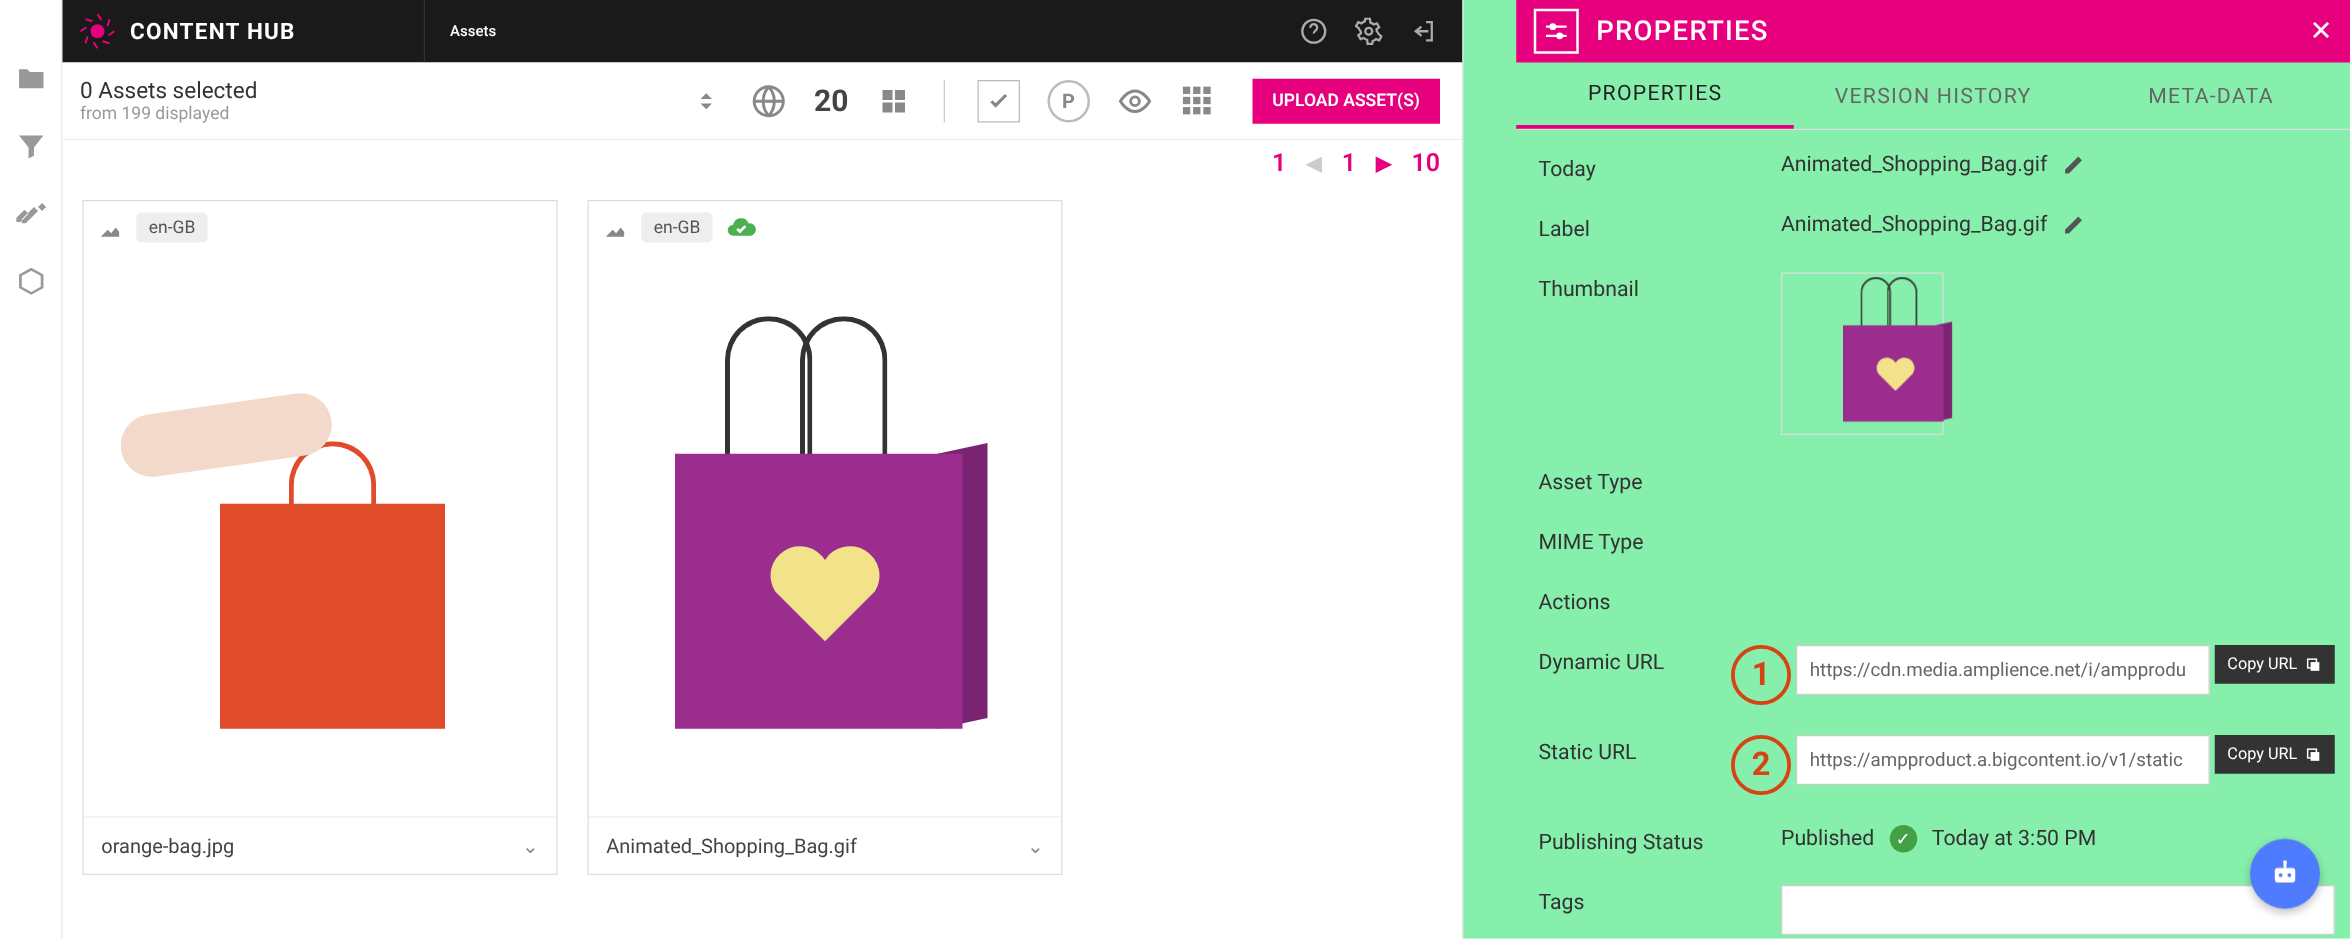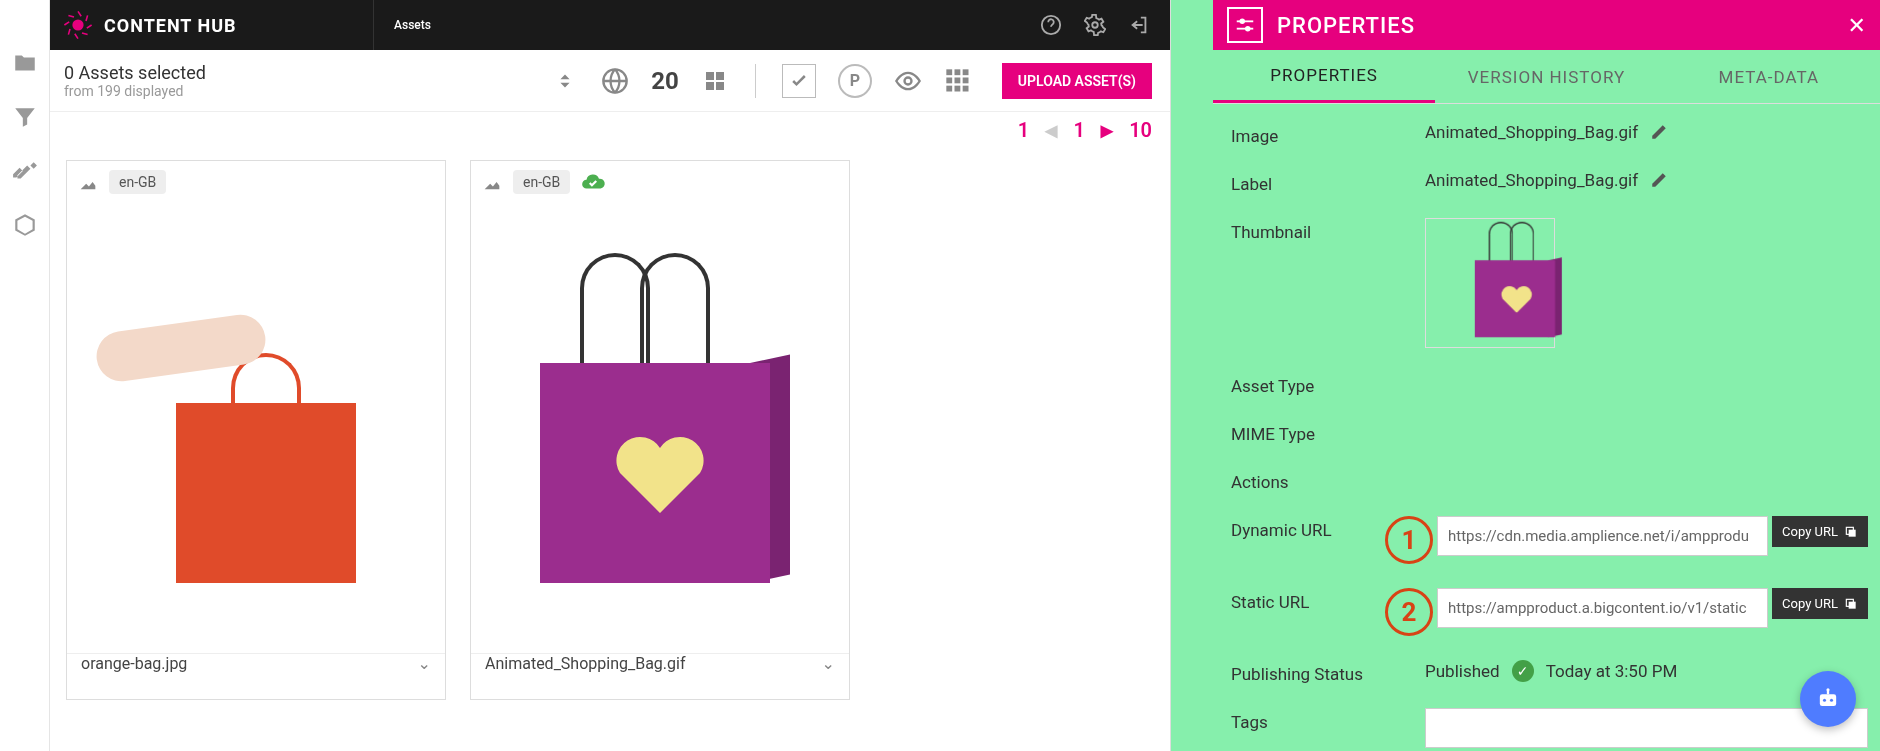--- a/index.html
+++ b/index.html
@@ -4,21 +4,21 @@
 <style>
   * { box-sizing: border-box; margin: 0; padding: 0; font-family: -apple-system, BlinkMacSystemFont, "Segoe UI", Roboto, sans-serif; }
   body { width: 1880px; height: 751px; overflow: hidden; display: flex; background: #fff; }
   
   .left-rail { width: 50px; background: #fff; border-right: 1px solid #e5e5e5; display: flex; flex-direction: column; align-items: center; padding-top: 50px; gap: 28px; }
   .left-rail-item { width: 26px; height: 26px; color: #999; cursor: pointer; display:flex;align-items:center;justify-content:center;}
   
   .main-column { flex: 1; display: flex; flex-direction: column; min-width: 0; }
   
   .topbar { height: 50px; background: #1a1a1a; display: flex; align-items: center; color: #fff; }
-  .logo-box { width: 324px; display: flex; align-items: center; padding-left: 12px; gap: 10px; border-right: 1px solid #333; height: 100%;}
+  .logo-box { width: 290px; display: flex; align-items: center; padding-left: 12px; gap: 10px; border-right: 1px solid #333; height: 100%;}
   .logo-mark { width: 32px; height: 32px; }
   .logo-text { font-weight: 700; letter-spacing: 1px; font-size: 18px; }
   .topbar-section-title { padding-left: 20px; font-size: 12px; font-weight: 500; flex: 1; }
   .topbar-icons { display: flex; gap: 22px; padding-right: 20px; }
   .topbar-icon { width: 22px; height: 22px; color: #aaa; cursor: pointer; }
   
   .toolbar { height: 62px; display: flex; align-items: center; padding: 0 18px 0 14px; border-bottom: 1px solid #eee; background:#fff;}
   .selection-info { flex: 1; }
   .selection-info .top { font-size: 18px; color: #333; }
   .selection-info .bottom { font-size: 14px; color: #999; }
@@ -35,21 +35,21 @@
   .pager-arrow { color: #ccc; font-size: 16px;}
   .pager-arrow.active { color: #e6007e; cursor:pointer;}
   
   .asset-grid { flex: 1; padding: 12px 16px; display: flex; gap: 24px; overflow: auto; }
   .asset-card { width: 380px; height: 540px; border: 1px solid #ddd; display: flex; flex-direction: column; background:#fff;}
   .card-header { height: 42px; display: flex; align-items: center; padding: 0 10px; gap: 10px; }
   .card-type-icon { width: 22px; height: 22px; color: #888; }
   .locale-chip { background: #eee; padding: 4px 10px; border-radius: 4px; font-size: 14px; color: #555; }
   .cloud-icon { width: 26px; height: 26px; color: #4caf50; }
   .card-image { flex: 1; display: flex; align-items: center; justify-content: center; padding: 4px; overflow:hidden;}
-  .card-footer { height: 46px; border-top: 1px solid #eee; display: flex; align-items: flex-start; justify-content: space-between; padding: 0 14px; color:#444;}
+  .card-footer { height: 46px; border-top: 1px solid #eee; display: flex; align-items: center; justify-content: space-between; padding: 0 14px; color:#444;}
   .card-footer-chevron { color:#888; cursor:pointer; }
   
   .properties-panel { width: 710px; display: flex; flex-direction: column; background: #86efac; border-left:1px solid #ddd;padding-left:42px;}
   .panel-header { height: 50px; background: #e6007e; color: #fff; display: flex; align-items: center; padding: 0 14px; gap: 14px; }
   .panel-header-icon { width: 36px; height: 36px; border: 2px solid #fff; display:flex;align-items:center;justify-content:center;}
   .panel-header-title { font-size: 22px; font-weight: 500; letter-spacing: 1px; flex: 1; }
   .panel-close { color: #fff; cursor: pointer; font-size: 22px;}
   
   .panel-tabs { height: 54px; display: flex; border-bottom: 1px solid #ddd; }
   .panel-tab { flex: 1; display: flex; align-items: center; justify-content: center; font-size: 17px; letter-spacing: 1px; color: #666; cursor: pointer; }
@@ -268,21 +268,21 @@
   </div>
 
   <div class="panel-tabs">
     <div class="panel-tab active">PROPERTIES</div>
     <div class="panel-tab">VERSION HISTORY</div>
     <div class="panel-tab">META-DATA</div>
   </div>
 
   <div class="props-body">
     <div class="prop-row">
-      <div class="prop-label">Image</div>
+      <div class="prop-label">Today</div>
       <div class="prop-value">
         <span>Animated_Shopping_Bag.gif</span>
         <svg class="edit-icon" viewBox="0 0 24 24" fill="currentColor">
             <path d="M3 17v4h4L19 9l-4-4L3 17zM21 7l-2 2-4-4 2-2 4 4z"></path>
           </svg>
       </div>
     </div>
     <div class="prop-row">
       <div class="prop-label">Label</div>
       <div class="prop-value">

